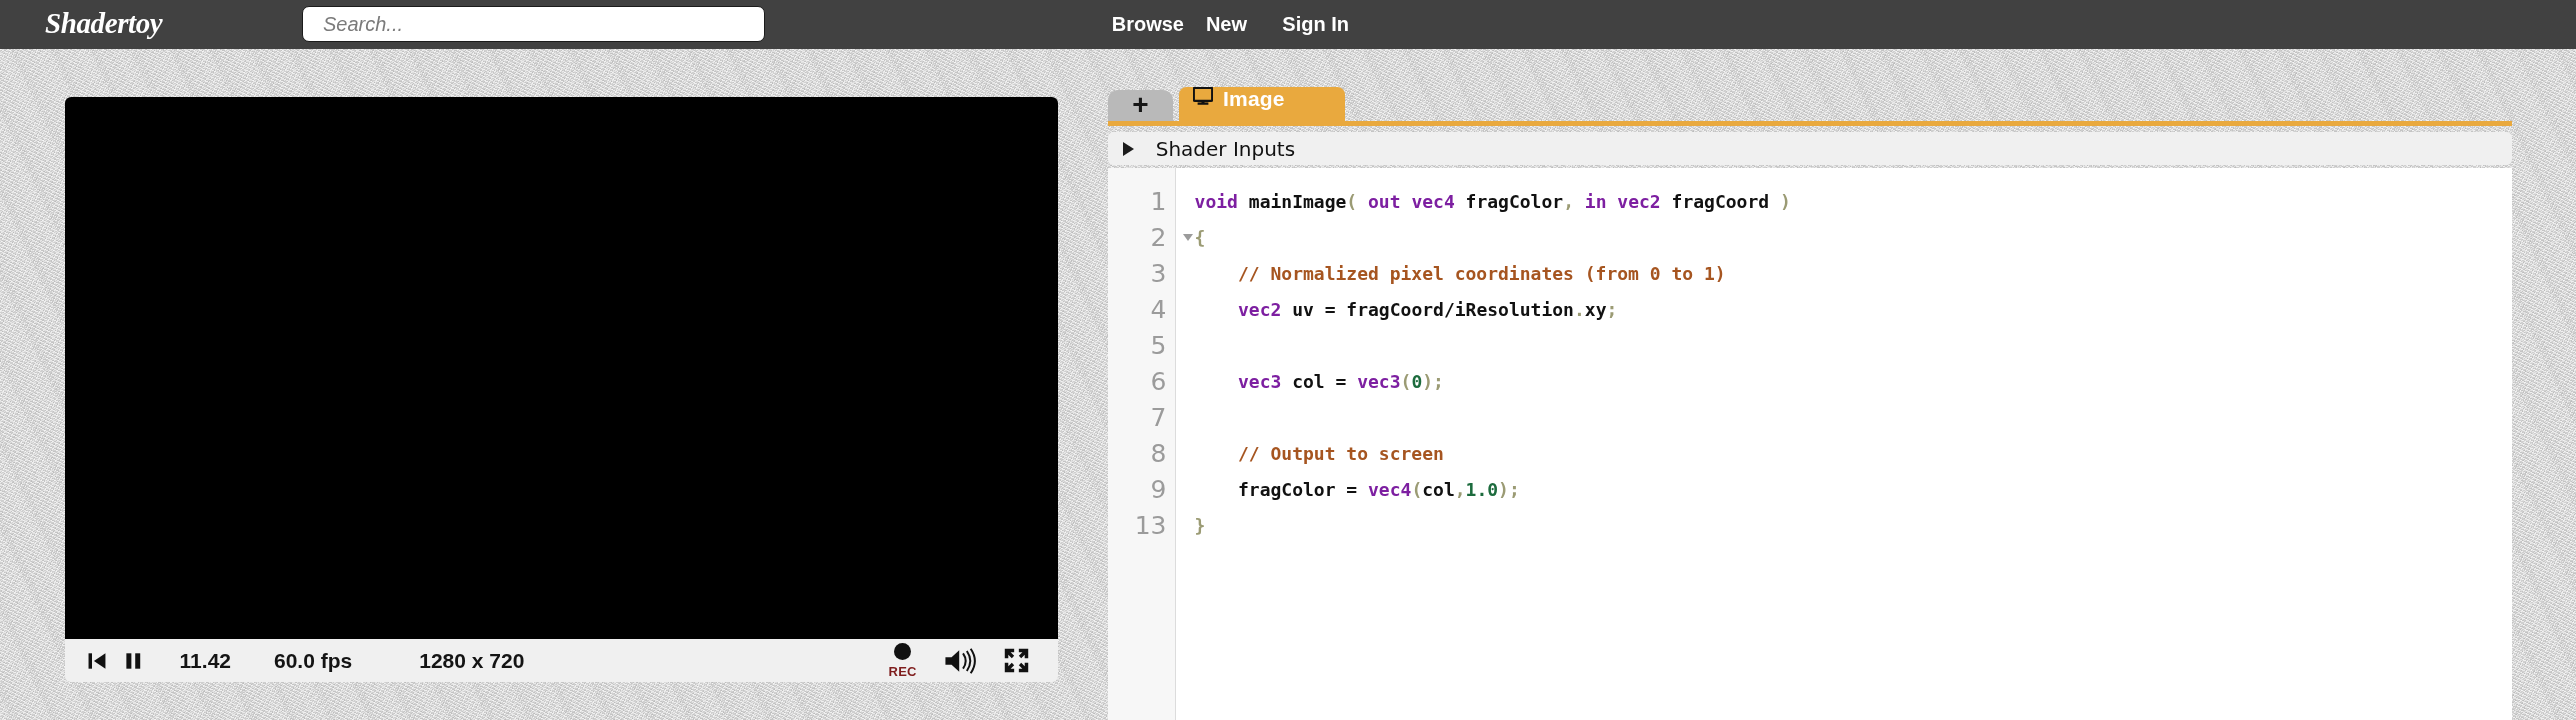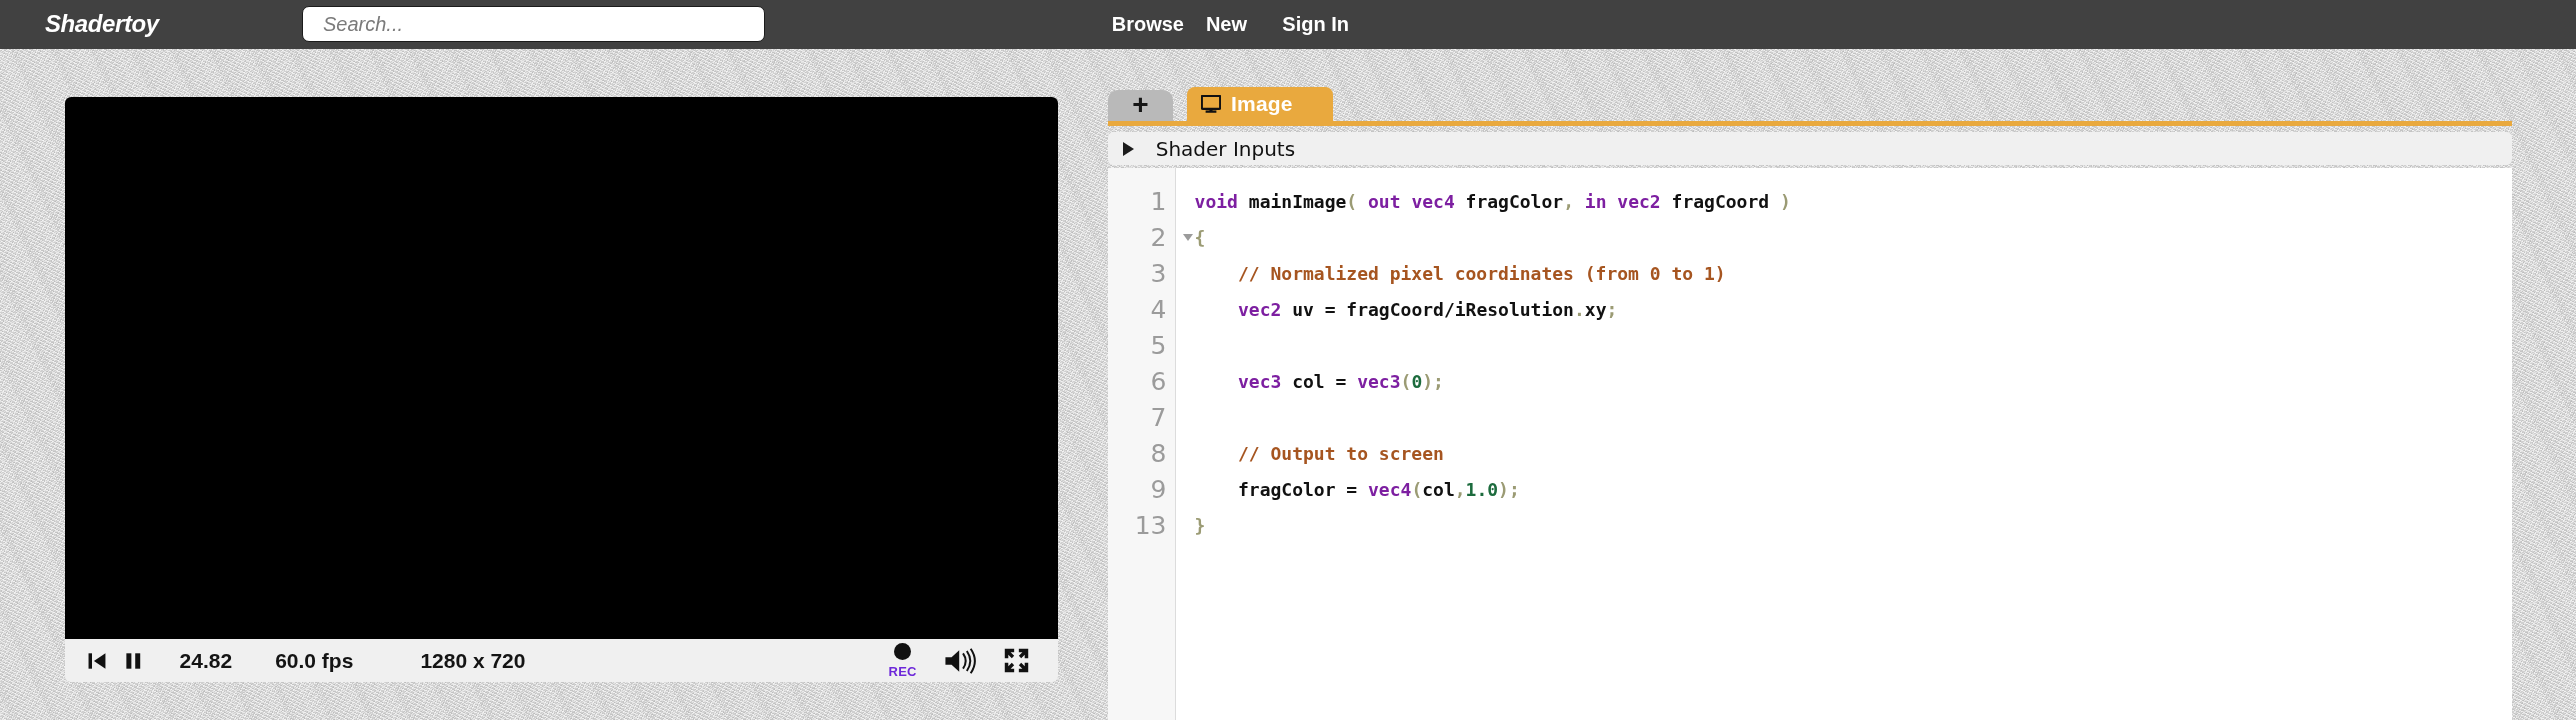--- a/index.html
+++ b/index.html
@@ -39,22 +39,22 @@
     z-index: 10;
   }
 
   #logo {
     position: absolute;
     left: 45px;
     top: -0.8px;
     height: 49px;
     line-height: 49px;
     color: #ffffff;
-    font-family: Liberation Sans, sans-serif;
-    font-size: 24px;
+    font-family: Liberation Serif, serif;
+    font-size: 29px;
     font-weight: bold;
     font-style: italic;
     letter-spacing: -0.4px;
     white-space: nowrap;
     cursor: pointer;
   }
 
   #search-input {
     position: absolute;
     left: 270px;
@@ -160,21 +160,21 @@
     background: #111111;
     position: absolute;
     left: 16.3px; top: 0.8px;
   }
   #rec-label {
     position: absolute;
     left: 0; right: 0; bottom: 0;
     text-align: center;
     font-size: 13px;
     font-weight: bold;
-    color: #6d28d9;
+    color: #7f1d1d;
     letter-spacing: 0.2px;
   }
 
   #btn-volume    { width: 42px; height: 33px; margin-right: 17px; }
   #btn-fullscreen{ width: 34px; height: 33px; margin-right: 25px; }
 
   
   #code-panel {
     position: absolute;
     left: 1108px;
@@ -208,28 +208,26 @@
     font-size: 28px;
     font-weight: bold;
     color: #161616;
     line-height: 1;
     margin-top: -1.5px;
   }
 
   #tab-image {
     position: absolute;
     left: 71px; top: 0;
-    width: 146px;
+    width: 166px;
     height: 34px;
     background: #e9a93e;
     border-radius: 7.7px 7.7px 0 0;
     display: flex;
-    align-items: center;
-    cursor: pointer;
-    margin-left: 8px;
+    cursor: pointer;
   }
   #tab-image-icon {
     margin-left: 14px;
     width: 20px; height: 18.6px;
     display: flex; align-items: center;
   }
   #tab-image-label {
     margin-left: 10px;
     color: #ffffff;
     font-size: 21px;
@@ -365,21 +363,21 @@
       </svg>
     </div>
 
     <div class="pl-btn" id="btn-pause">
       <svg width="18.6" height="20" viewBox="0 0 24 26">
         <rect x="3" y="3" width="6.5" height="20" fill="#111"></rect>
         <rect x="14.5" y="3" width="6.5" height="20" fill="#111"></rect>
       </svg>
     </div>
 
-    <div class="pl-text" id="pl-time">24.82</div>
+    <div class="pl-text" id="pl-time">11.42</div>
     <div class="pl-text" id="pl-fps">60.0 fps</div>
     <div class="pl-text" id="pl-res">1280 x 720</div>
 
     <div id="pl-spacer"></div>
 
     <div class="pl-btn" id="btn-record">
       <div id="rec-dot"></div>
       <div id="rec-label">REC</div>
     </div>
 

